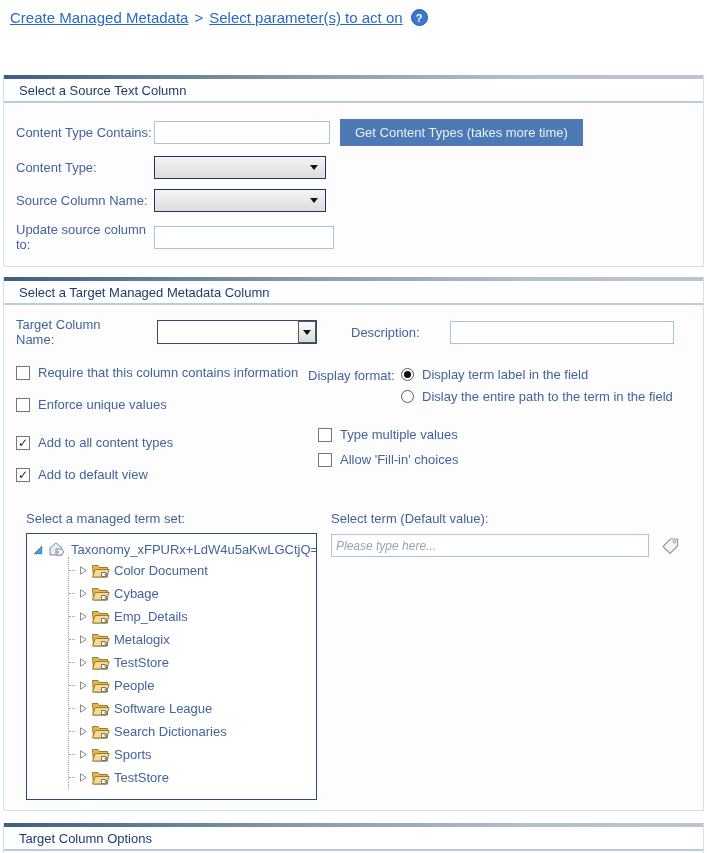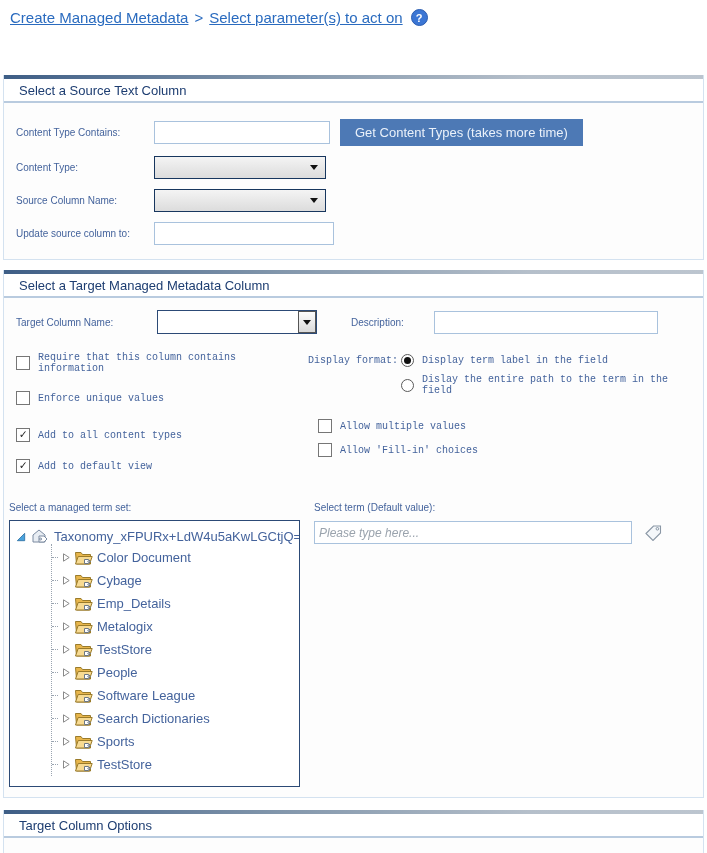--- a/index.html
+++ b/index.html
@@ -16,21 +16,21 @@
 
   
   .section { margin: 0 3px; border: 1px solid #d4e2f0; border-top: none; background: #fdfdfd; }
   .section-bar { height: 4px; background: linear-gradient(to right, #3e5e86 0%, #8397ac 40%, #b5bfca 75%, #bcc5cf 100%); }
   .section-title { font-size: 13px; color: #1d3d71; padding: 4px 0 3px 15px; border-bottom: 2px solid #b9cbdf; background: #fff; }
   .section-body { padding: 6px 0 10px 0; }
   .sec1 { margin-top: 49px; }
   .sec2 { margin-top: 10px; }
   .sec3 { margin-top: 12px; }
 
-  .label { color: #44639c; font-size: 10px; }
+  .label { color: #44639c; font-size: 13px; }
 
   .frow { display: flex; align-items: center; margin: 10px 0 10px 12px; }
   .frow .label { width: 138px; flex: none; }
 
   input[type=text], .text-input { height: 23px; border: 1px solid #a9c2dd; background: #fff; font-size: 12px;
         padding: 0 4px; color: #333; outline: none; font-family: "Liberation Sans", sans-serif; }
   .ti-contains { width: 176px; }
   .ti-update { width: 180px; }
   .ti-desc { width: 224px; }
 
@@ -59,31 +59,31 @@
   .cb.on .tick { display: block; }
   .rb { width: 13px; height: 13px; border: 1px solid #5a5a5a; border-radius: 50%; background: #fff; flex: none;
         display: inline-flex; align-items: center; justify-content: center; cursor: pointer; }
   .rb .dot { width: 7px; height: 7px; border-radius: 50%; background: #111; display: none; }
   .rb.on .dot { display: block; }
 
   .opt-row { display: flex; align-items: center; gap: 8px; margin-bottom: 15px; }
   .opt-row .label { width: auto; }
 
   
-  .cols { display: flex; margin-left: 12px; font-family: Liberation Mono, monospace; }
+  .cols { display: flex; margin-left: 12px; }
   .col-left { width: 292px; flex: none; }
   .col-right { flex: 1; }
   .df-row { display: flex; margin-top: 2px; }
   .df-label { width: 93px; flex: none; padding-top: 1px; }
   .df-opts .opt-row { margin-bottom: 7px; }
   .col-right .cb-group { margin-top: 16px; margin-left: 10px; }
   .col-right .cb-group .opt-row { margin-bottom: 10px; }
 
   
-  .term-area { display: flex; margin: 14px 0 0 5px; }
+  .term-area { display: flex; margin: 14px 0 0 22px; }
   .term-left { width: 305px; flex: none; }
   .term-left .label { display: block; margin-bottom: 7px; }
   .tree-box { width: 291px; height: 267px; border: 1px solid #2c4a76; background: #fff; padding: 8px 0 0 6px;
               overflow: hidden; }
   .tree-root { display: flex; align-items: center; gap: 5px; }
   .tree-root .tlabel { font-size: 13px; color: #44639c; white-space: nowrap; }
   .tree-children { margin-left: 35px; border-left: 1px dotted #9aa4b0; padding-top: 2px; }
   .tree-item { display: flex; align-items: center; gap: 4px; padding: 4px 0 4px 0; position: relative; }
   .tree-item::before { content: ""; width: 6px; border-top: 1px dotted #9aa4b0; flex: none; }
   .tree-item .tlabel { font-size: 13px; color: #44639c; white-space: nowrap; }
@@ -196,21 +196,21 @@
             </div>
             <div class="opt-row">
               <span class="rb"></span>
               <span class="label">Dislay the entire path to the term in the field</span>
             </div>
           </div>
         </div>
         <div class="cb-group">
           <div class="opt-row">
             <span class="cb"></span>
-            <span class="label">Allow multiple values</span>
+            <span class="label">Type multiple values</span>
           </div>
           <div class="opt-row">
             <span class="cb"></span>
             <span class="label">Allow 'Fill-in' choices</span>
           </div>
         </div>
       </div>
     </div>
 
     <div class="term-area">

